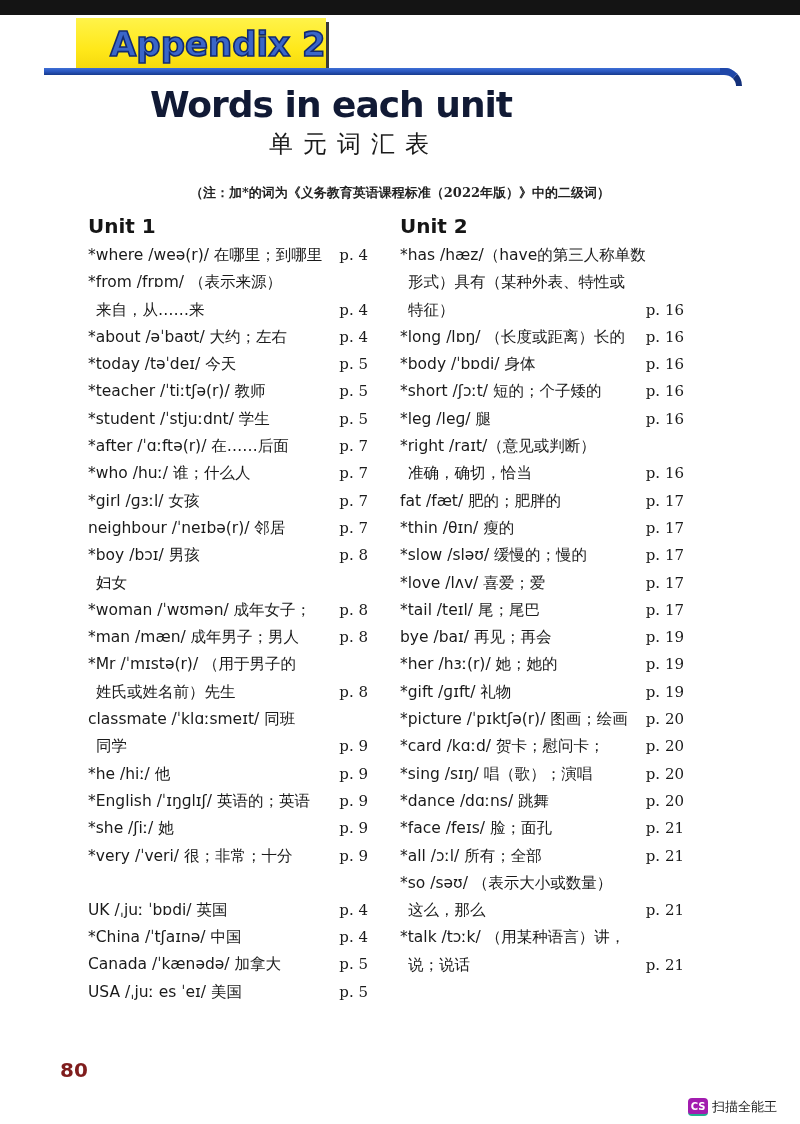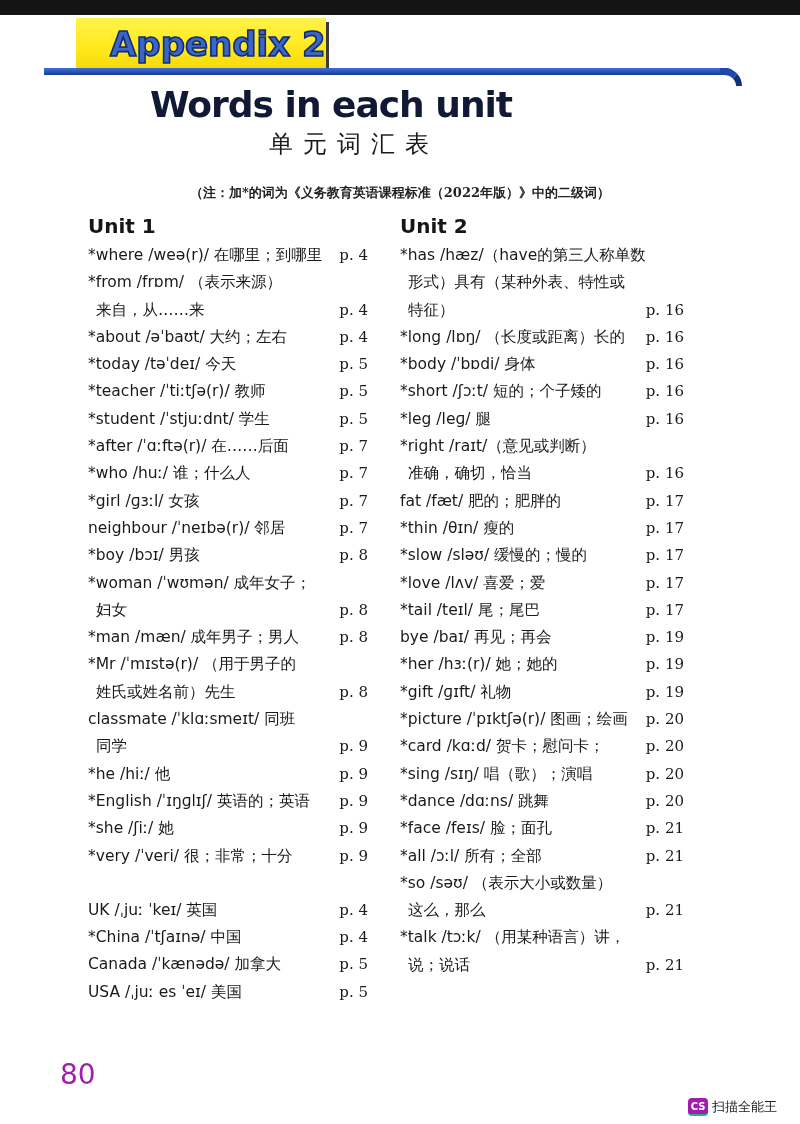--- a/index.html
+++ b/index.html
@@ -47,21 +47,21 @@
     .unit-title { font-weight: bold; font-size: 20px; height: 32px; line-height: 32px; color: #161616; }
     .entry { position: relative; font-size: 15.5px; line-height: 27.3px; }
     .entry .line { display: block; white-space: nowrap; padding-right: 40px; }
     .entry .line.cont { padding-left: 8px; }
     .entry .page {
       position: absolute; right: 0; bottom: 0; line-height: 27.3px;
       font-family: "DejaVu Serif", serif; font-size: 15px; color: #1a1a1a;
     }
     .col.right .entry .page { right: 0; }
     .gap { height: 27px; }
-    .page-number { position: absolute; left: 60px; top: 1058px; font-weight: normal; font-size: 28px; color: #a21caf; }
+    .page-number { position: absolute; left: 60px; top: 1058px; font-weight: bold; font-size: 20px; color: #7f1d1d; }
     .watermark { position: absolute; left: 688px; top: 1098px; display: flex; align-items: center; gap: 4px; }
     .watermark .cs-icon {
       width: 20px; height: 18px; background: #a21caf; color: #fff; border-radius: 4px;
       font-size: 10px; font-weight: bold; display: flex; align-items: center; justify-content: center;
       border-bottom: 2px solid #24b08f; box-sizing: border-box;
     }
     .watermark .wm-text { font-size: 13px; color: #222; }
   </style>
 </head>
 <body>
@@ -121,22 +121,22 @@
       </div>
       <div class="entry">
         <span class="line"> neighbour /ˈneɪbə(r)/ 邻居</span>
         <span class="page">p. 7</span>
       </div>
       <div class="entry">
         <span class="line">*boy /bɔɪ/ 男孩</span>
         <span class="page">p. 8</span>
       </div>
       <div class="entry">
+        <span class="line cont">妇女</span>
         <span class="line">*woman /ˈwʊmən/ 成年女子；</span>
-        <span class="line cont">妇女</span>
         <span class="page">p. 8</span>
       </div>
       <div class="entry">
         <span class="line">*man /mæn/ 成年男子；男人</span>
         <span class="page">p. 8</span>
       </div>
       <div class="entry">
         <span class="line">*Mr /ˈmɪstə(r)/ （用于男子的</span>
         <span class="line cont">姓氏或姓名前）先生</span>
         <span class="page">p. 8</span>
@@ -159,21 +159,21 @@
         <span class="page">p. 9</span>
       </div>
       <div class="entry">
         <span class="line">*very /ˈveri/ 很；非常；十分</span>
         <span class="page">p. 9</span>
       </div>
     </div>
   <div class="gap"></div>
   <div id="u1-proper">
       <div class="entry">
-        <span class="line"> UK /ˌjuː ˈkeɪ/ 英国</span>
+        <span class="line"> UK /ˌjuː ˈbɒdi/ 英国</span>
         <span class="page">p. 4</span>
       </div>
       <div class="entry">
         <span class="line">*China /ˈtʃaɪnə/ 中国</span>
         <span class="page">p. 4</span>
       </div>
       <div class="entry">
         <span class="line"> Canada /ˈkænədə/ 加拿大</span>
         <span class="page">p. 5</span>
       </div>

